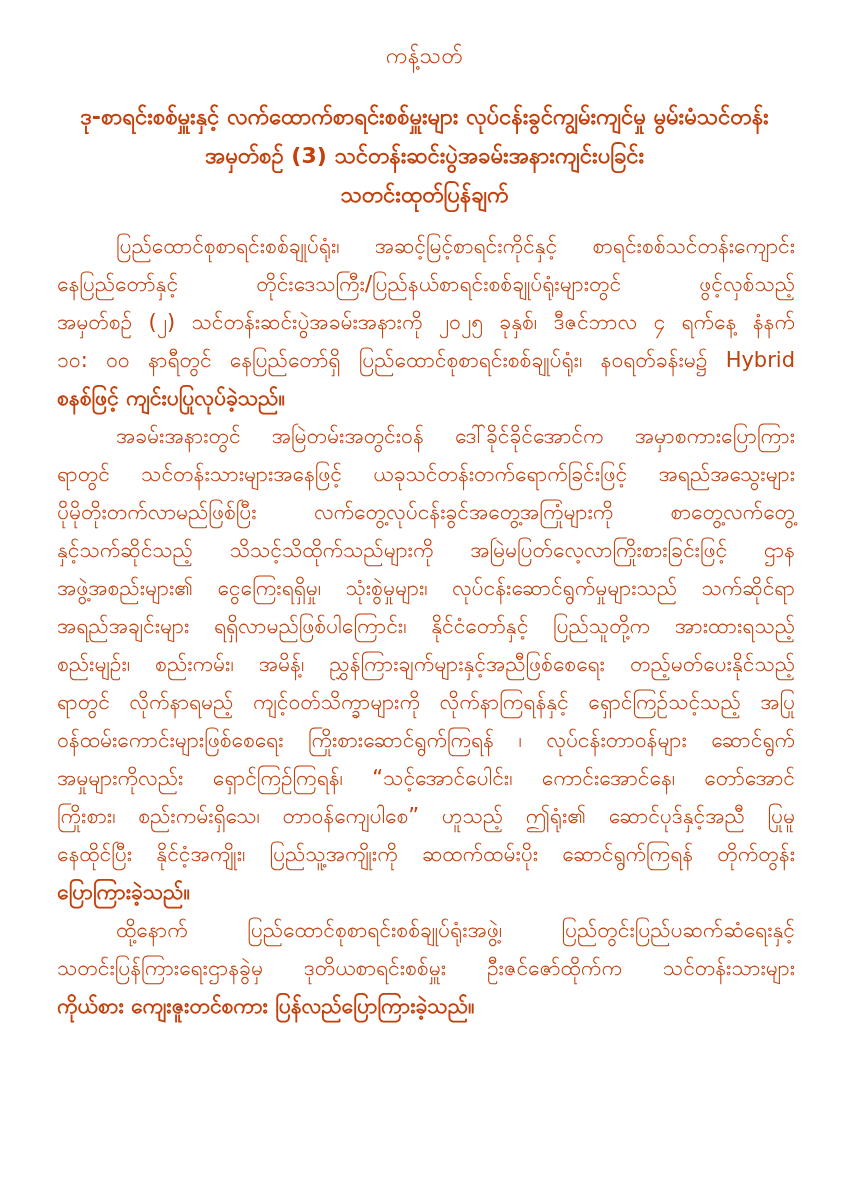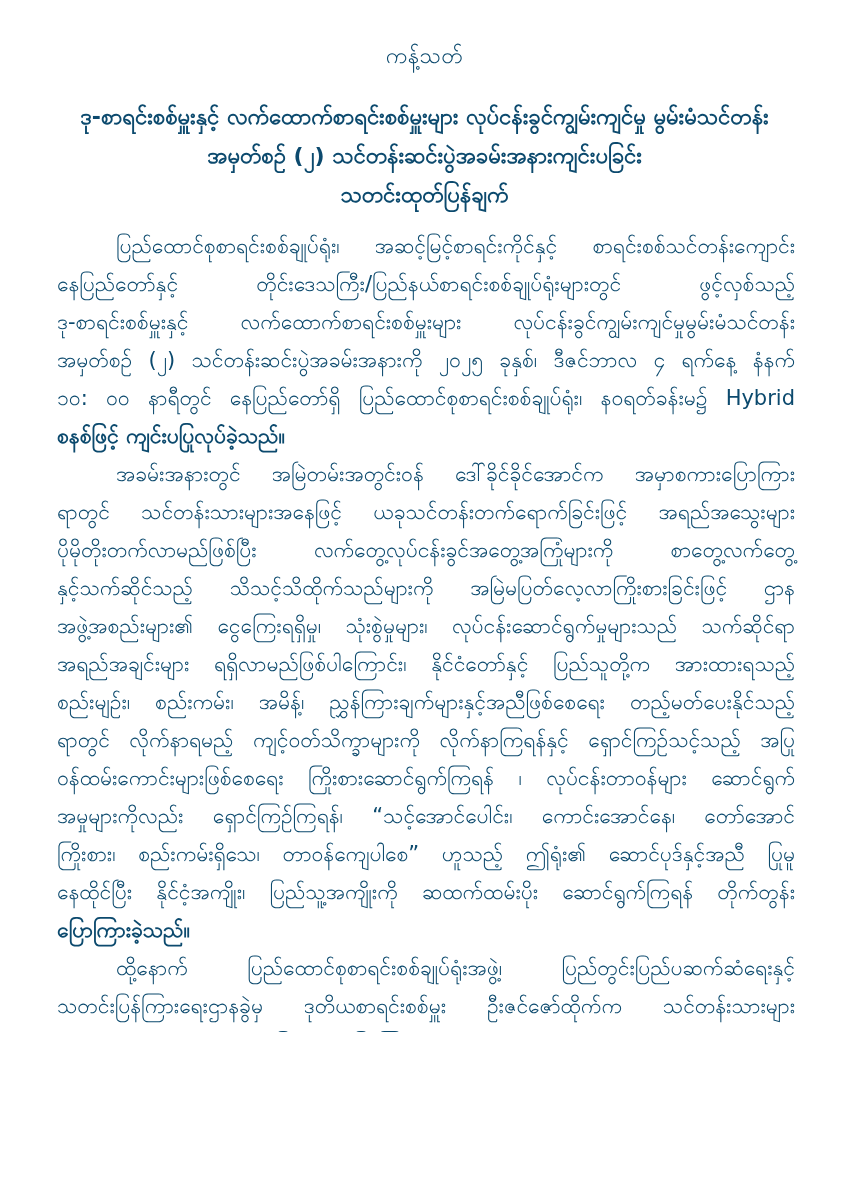--- a/index.html
+++ b/index.html
@@ -5,21 +5,21 @@
   html, body {
     margin: 0;
     padding: 0;
     background: #ffffff;
   }
   .page {
     position: relative;
     width: 849px;
     height: 1032px;
     background: #ffffff;
-    color: #0c4a6e;
+    color: #c2410c;
     font-family: "DejaVu Sans", sans-serif;
     overflow: hidden;
   }
   .marking {
     text-align: center;
     font-size: 22px;
     line-height: 30px;
     font-weight: 500;
     letter-spacing: 0.5px;
   }
@@ -61,29 +61,28 @@
 </style>
 </head>
 <body>
 
 <div class="page">
 
   <div class="marking header">ကန့်သတ်</div>
 
   <div class="title">
       <div class="line first">ဒု-စာရင်းစစ်မှူးနှင့် လက်ထောက်စာရင်းစစ်မှူးများ လုပ်ငန်းခွင်ကျွမ်းကျင်မှု မွမ်းမံသင်တန်း</div>
-      <div class="line">အမှတ်စဉ် (၂) သင်တန်းဆင်းပွဲအခမ်းအနားကျင်းပခြင်း</div>
+      <div class="line">အမှတ်စဉ် (3) သင်တန်းဆင်းပွဲအခမ်းအနားကျင်းပခြင်း</div>
       <div class="line last">သတင်းထုတ်ပြန်ချက်</div>
     </div>
 
   <div class="body-text">
     <div class="para">
         <div class="line first">ပြည်ထောင်စုစာရင်းစစ်ချုပ်ရုံး၊ အဆင့်မြင့်စာရင်းကိုင်နှင့် စာရင်းစစ်သင်တန်းကျောင်း</div>
         <div class="line">နေပြည်တော်နှင့် တိုင်းဒေသကြီး/ပြည်နယ်စာရင်းစစ်ချုပ်ရုံးများတွင် ဖွင့်လှစ်သည့်</div>
-        <div class="line">ဒု-စာရင်းစစ်မှူးနှင့် လက်ထောက်စာရင်းစစ်မှူးများ လုပ်ငန်းခွင်ကျွမ်းကျင်မှုမွမ်းမံသင်တန်း</div>
         <div class="line">အမှတ်စဉ် (၂) သင်တန်းဆင်းပွဲအခမ်းအနားကို ၂၀၂၅ ခုနှစ်၊ ဒီဇင်ဘာလ ၄ ရက်နေ့ နံနက်</div>
         <div class="line">၁၀: ၀၀ နာရီတွင် နေပြည်တော်ရှိ ပြည်ထောင်စုစာရင်းစစ်ချုပ်ရုံး၊ နဝရတ်ခန်းမ၌ Hybrid</div>
         <div class="line last">စနစ်ဖြင့် ကျင်းပပြုလုပ်ခဲ့သည်။</div>
       </div>
     <div class="para">
         <div class="line first">အခမ်းအနားတွင် အမြဲတမ်းအတွင်းဝန် ဒေါ်ခိုင်ခိုင်အောင်က အမှာစကားပြောကြား</div>
         <div class="line">ရာတွင် သင်တန်းသားများအနေဖြင့် ယခုသင်တန်းတက်ရောက်ခြင်းဖြင့် အရည်အသွေးများ</div>
         <div class="line">ပိုမိုတိုးတက်လာမည်ဖြစ်ပြီး လက်တွေ့လုပ်ငန်းခွင်အတွေ့အကြုံများကို စာတွေ့လက်တွေ့</div>
         <div class="line">နှင့်သက်ဆိုင်သည့် သိသင့်သိထိုက်သည်များကို အမြဲမပြတ်လေ့လာကြိုးစားခြင်းဖြင့် ဌာန</div>
         <div class="line">အဖွဲ့အစည်းများ၏ ငွေကြေးရရှိမှု၊ သုံးစွဲမှုများ၊ လုပ်ငန်းဆောင်ရွက်မှုများသည် သက်ဆိုင်ရာ</div>

